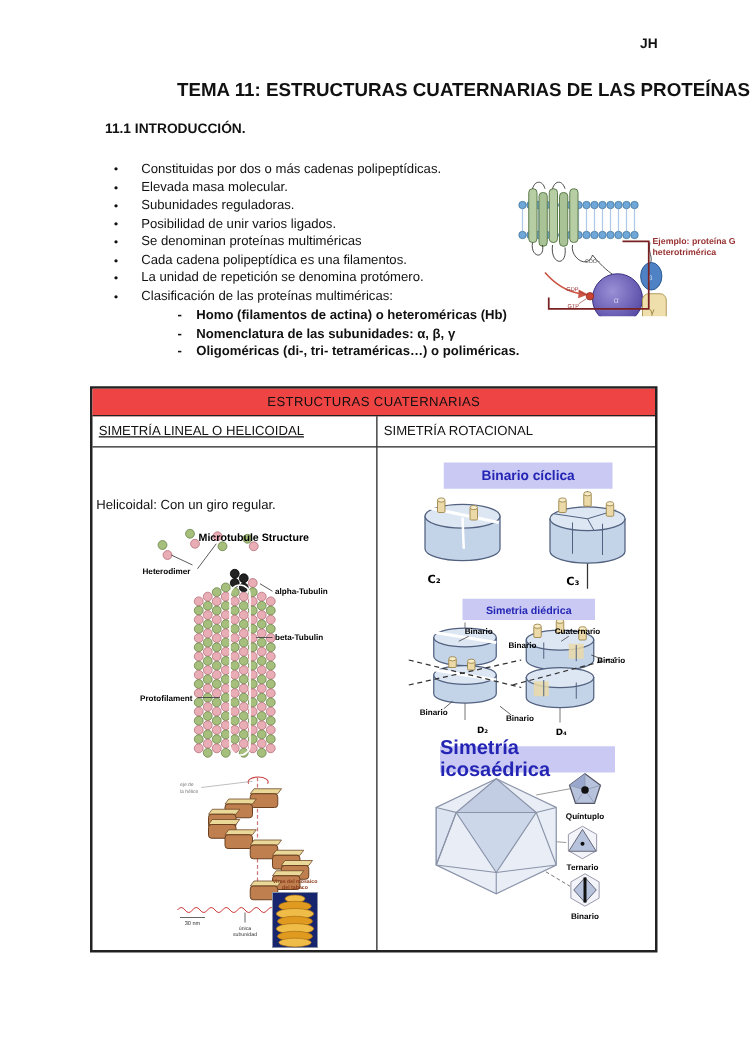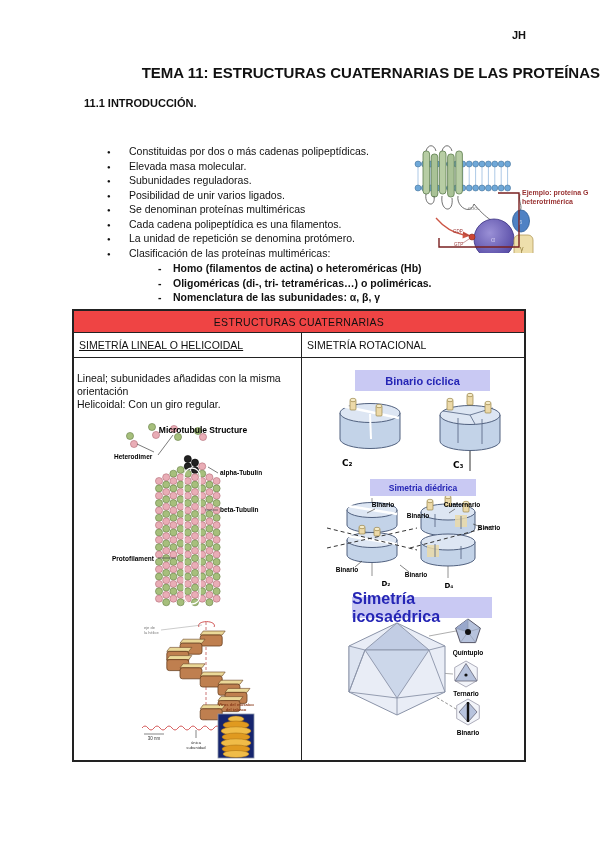--- a/index.html
+++ b/index.html
@@ -2,21 +2,21 @@
 <html><head>
 <meta charset="utf-8">
 <style>
   html,body{margin:0;padding:0;background:#9a9a9a;}
   .page{position:relative;width:600px;height:848px;background:#ffffff;overflow:hidden;
         font-family:"Liberation Sans",sans-serif;color:#111;}
   .abs{position:absolute;}
   .doc-title{width:600px;text-align:right;font-weight:bold;font-size:15px;}
   .sec-head{font-weight:bold;font-size:11px;}
   .initials{font-weight:bold;font-size:11px;}
-  ul{margin:16px;padding:0;list-style:none;}
+  ul{margin:0;padding:0;list-style:none;}
   .blt li{position:relative;padding-left:25px;line-height:14.5px;font-size:10.5px;}
   .blt li::before{content:"●";position:absolute;left:3px;top:1px;font-size:6px;}
   .sub li{position:relative;padding-left:17px;line-height:14.7px;font-size:10.5px;}
   .sub li::before{content:"-";position:absolute;left:2px;top:0;font-size:10.5px;}
   .tbl{display:grid;grid-template-columns:228px 1fr;grid-template-rows:22px 25px 1fr;
        border:2px solid #222;box-sizing:border-box;}
   .tbl-hdr{grid-column:1/3;background:#ef4444;border-bottom:1.5px solid #222;
            display:flex;align-items:center;justify-content:center;font-size:10.5px;letter-spacing:.3px;}
   .tbl-sub{border-bottom:1.5px solid #222;font-size:10.5px;display:flex;align-items:center;padding-left:5px;}
   .bl{border-right:1.5px solid #222;text-decoration:underline;}
@@ -40,22 +40,22 @@
     <li>Elevada masa molecular.</li>
     <li>Subunidades reguladoras.</li>
     <li>Posibilidad de unir varios ligados.</li>
     <li>Se denominan proteínas multiméricas</li>
     <li>Cada cadena polipeptídica es una filamentos.</li>
     <li>La unidad de repetición se denomina protómero.</li>
     <li>Clasificación de las proteínas multiméricas:</li>
   </ul>
   <ul class="abs sub" style="left:140px;top:245px;width:320px;font-weight:bold;">
     <li>Homo (filamentos de actina) o heteroméricas (Hb)</li>
+    <li>Nomenclatura de las subunidades: α, β, γ</li>
     <li>Oligoméricas (di-, tri- tetraméricas…) o poliméricas.</li>
-    <li>Nomenclatura de las subunidades: α, β, γ</li>
   </ul>
 
   <svg class="abs" style="left:410px;top:138px;" width="190" height="115" viewBox="0 0 190 115">
     <defs>
       <radialGradient id="ga" cx="40%" cy="35%" r="75%">
         <stop offset="0" stop-color="#9a90d6"></stop>
           <stop offset="1" stop-color="#4f43a0"></stop>
       </radialGradient>
     </defs>
     <g id="mem">
@@ -139,21 +139,20 @@
   </svg>
 
   <div class="abs tbl" style="left:72px;top:309px;width:454px;height:453px;">
     <div class="tbl-hdr">ESTRUCTURAS CUATERNARIAS</div>
     <div class="tbl-sub bl">SIMETRÍA LINEAL O HELICOIDAL</div>
     <div class="tbl-sub">SIMETRÍA ROTACIONAL</div>
     <div class="bl"></div>
     <div></div>
   </div>
 
-  <div class="abs cellpara" style="left:77px;top:372px;">Lineal; subunidades añadidas con la misma orientación</div>
   <div class="abs cellpara" style="left:77px;top:398px;">Helicoidal: Con un giro regular.</div>
 
   <svg class="abs" style="left:100px;top:422px;" width="170" height="195" viewBox="0 0 170 195">
     <g id="mt">
         <circle cx="59" cy="59.05" r="3.55" fill="#e9adb6" stroke="#b26b76" stroke-width="0.6"></circle>
         <circle cx="59" cy="66.4" r="3.55" fill="#a6bf7c" stroke="#647e43" stroke-width="0.6"></circle>
         <circle cx="59" cy="73.75" r="3.55" fill="#e9adb6" stroke="#b26b76" stroke-width="0.6"></circle>
         <circle cx="59" cy="81.1" r="3.55" fill="#a6bf7c" stroke="#647e43" stroke-width="0.6"></circle>
         <circle cx="59" cy="88.44999999999999" r="3.55" fill="#e9adb6" stroke="#b26b76" stroke-width="0.6"></circle>
         <circle cx="59" cy="95.8" r="3.55" fill="#a6bf7c" stroke="#647e43" stroke-width="0.6"></circle>

